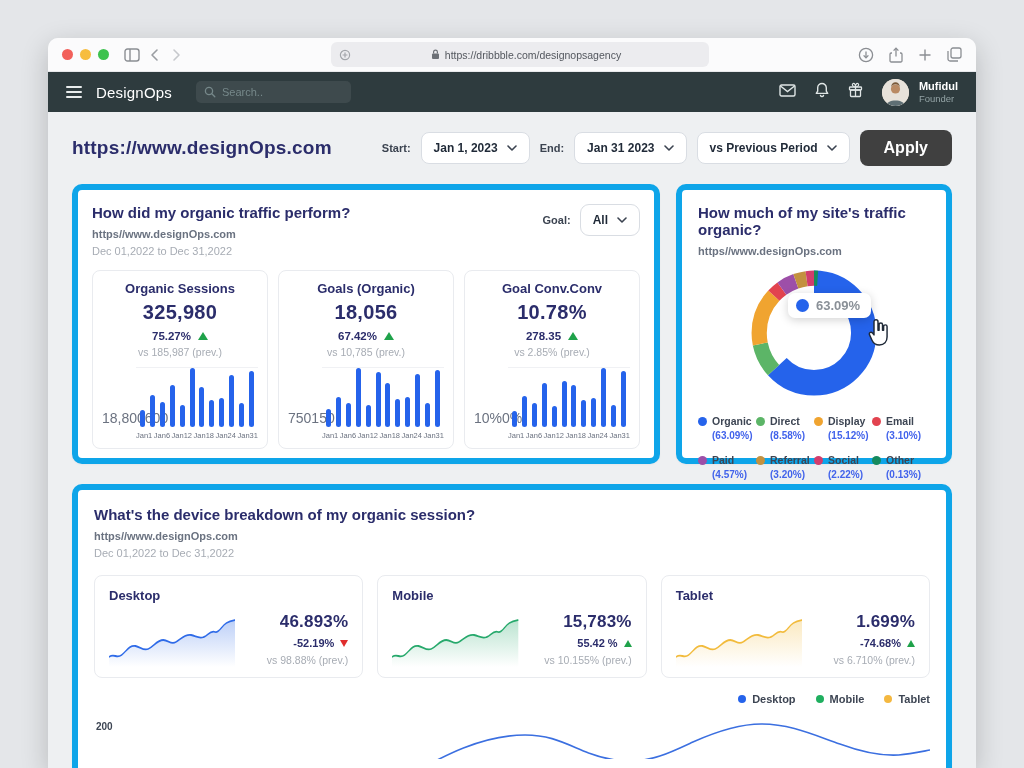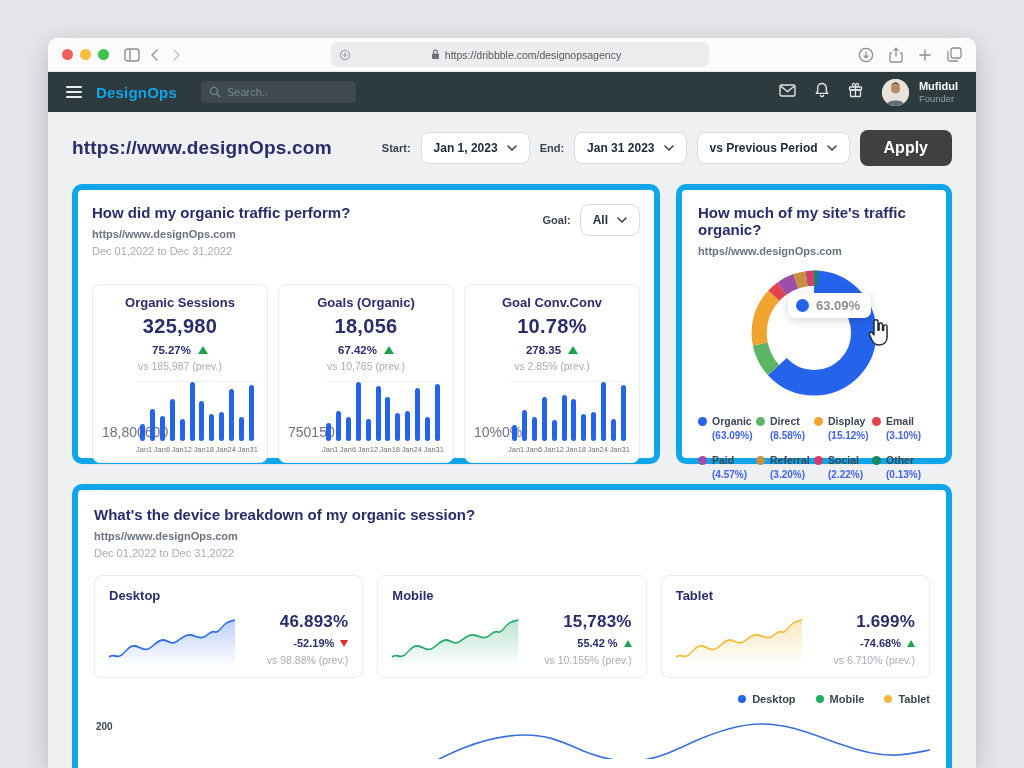--- a/index.html
+++ b/index.html
@@ -22,21 +22,21 @@
     display:flex; align-items:center; padding:0 8px; }
   .url-center { flex:1; display:flex; align-items:center; justify-content:center; gap:5px;
     font-size:10.5px; color:#53575e; }
   .chrome-right { display:flex; align-items:center; gap:15px; }
 
   
   .navbar { height:40px; background:#2e3b3e; display:flex; align-items:center;
     padding:0 18px; gap:14px; }
   .burger { display:flex; flex-direction:column; gap:3px; cursor:pointer; }
   .burger i { display:block; width:16px; height:2px; background:#e8ecec; border-radius:1px; }
-  .brand { color:#0ea5e9; font-weight:bold; font-size:15px; letter-spacing:.2px; }
+  .brand { color:#ffffff; font-weight:normal; font-size:15px; letter-spacing:.2px; }
   .nav-search { width:155px; height:22px; background:rgba(255,255,255,.08); border-radius:5px;
     display:flex; align-items:center; gap:6px; padding:0 8px; margin-left:10px; }
   .nav-search span { color:#76888a; font-size:11px; }
   .nav-right { margin-left:auto; display:flex; align-items:center; gap:19px; }
   .avatar { width:27px; height:27px; border-radius:50%; background:#e8d9c9; overflow:hidden; flex:0 0 auto; }
   .user-block { line-height:1.2; margin-left:-9px; }
   .user-name { color:#fff; font-size:11px; font-weight:bold; }
   .user-role { color:#93a3a5; font-size:9.5px; }
 
   
@@ -59,21 +59,21 @@
 
   .card-head { display:flex; justify-content:space-between; align-items:flex-start; }
   .card-title { font-size:15px; font-weight:bold; color:#2b2d6b; }
   .card-sub { font-size:11px; font-weight:bold; color:#6a7280; margin-top:7px; }
   .card-date { font-size:11px; color:#a7acb4; margin-top:5px; }
   .goal-ctrl { display:flex; align-items:center; gap:9px; }
   .goal-pill { display:flex; align-items:center; gap:9px; background:#fff;
     border:1px solid #d9dde3; border-radius:9px; padding:8px 12px;
     font-size:12px; color:#1f2937; font-weight:bold; cursor:pointer; }
 
-  .stat-cards { display:flex; gap:10px; margin-top:27px; }
+  .stat-cards { display:flex; gap:10px; margin-top:13px; }
   .stat-card { flex:1; border:1px solid #e9ebef; border-radius:8px;
     padding:10px 9px 8px; text-align:center; background:#fff; }
   .stat-title { font-size:13px; font-weight:bold; color:#2b2d6b; }
   .stat-value { font-size:20px; font-weight:bold; color:#2b2d6b; margin-top:5px; letter-spacing:.3px; }
   .stat-delta { margin-top:6px; font-size:11.5px; font-weight:bold; color:#2b2d6b;
     display:flex; justify-content:center; align-items:center; gap:7px; }
   .tri-up { width:0; height:0; border-left:5px solid transparent; border-right:5px solid transparent;
     border-bottom:8px solid #1fa24a; }
   .tri-down { width:0; height:0; border-left:5px solid transparent; border-right:5px solid transparent;
     border-top:8px solid #e02d2d; }

